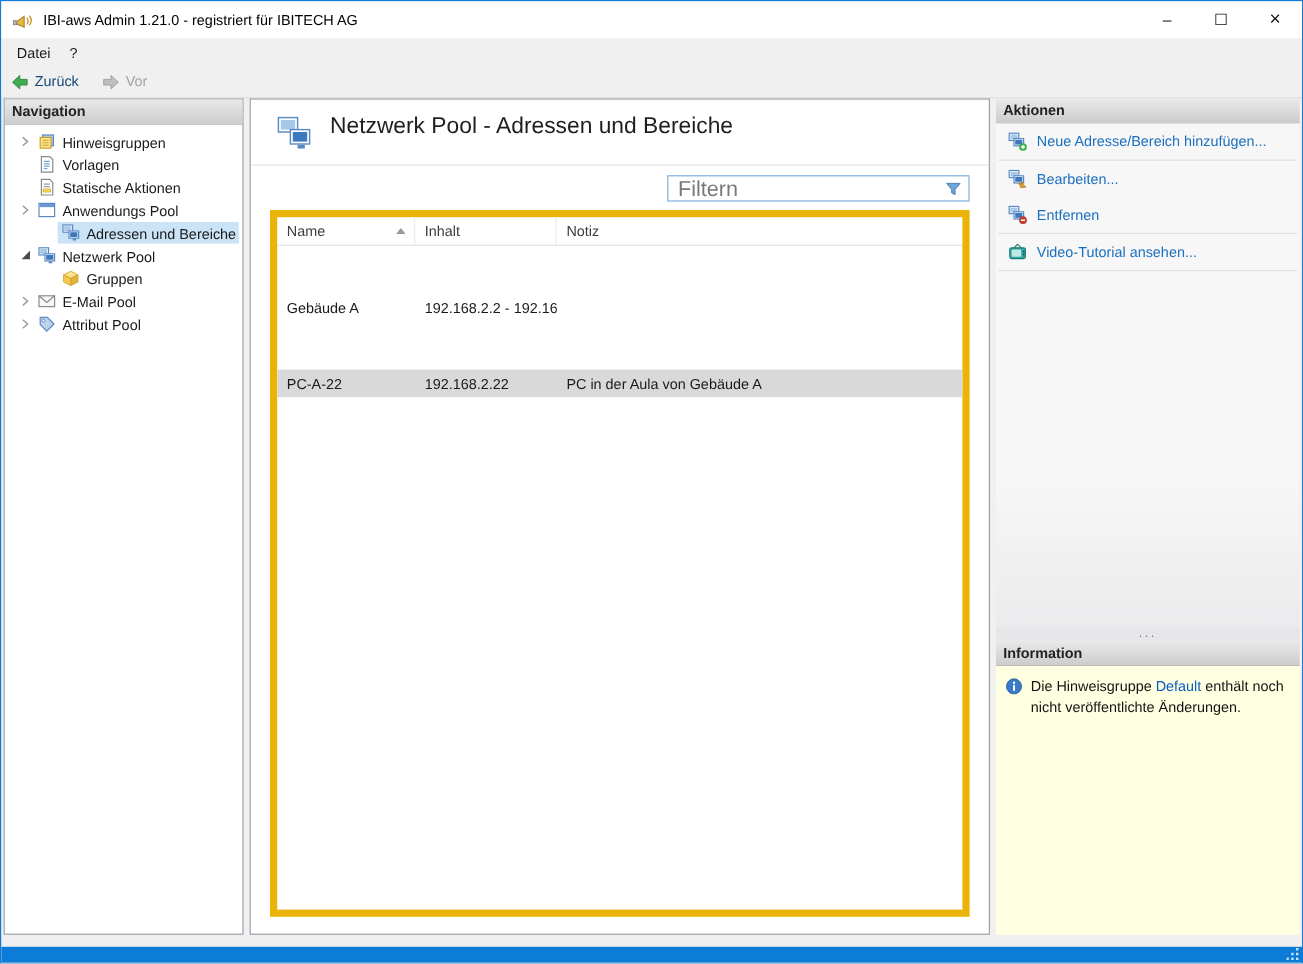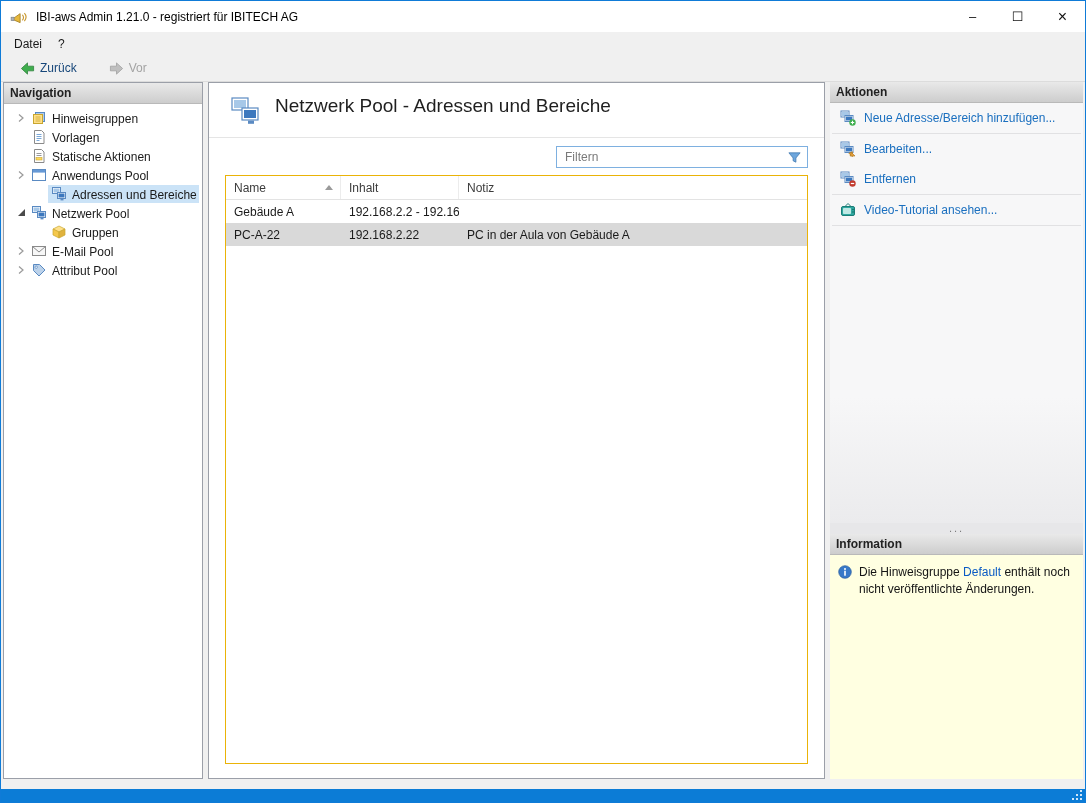--- a/index.html
+++ b/index.html
@@ -18,21 +18,21 @@
   .titlebar { height:31px; background:#ffffff; display:flex; align-items:center; flex:0 0 auto; }
   .app-icon { width:18px; height:18px; margin-left:9px; flex:0 0 auto; }
   .title-text { margin-left:8px; font-size:12px; color:#000; white-space:nowrap; }
   .win-controls { margin-left:auto; display:flex; height:100%; }
   .win-btn { width:45px; height:100%; display:flex; align-items:center; justify-content:center; font-size:13px; color:#111; cursor:default; }
   .win-btn.close { font-size:16px; }
 
   
   .menubar { height:23px; background:#f0f0f0; display:flex; align-items:center; padding-left:5px; flex:0 0 auto; }
   .menu-item { padding:3px 8px; }
-  .toolbar { height:27px; background:#f0f0f0; border-bottom:1px solid #dcdcdc; display:flex; align-items:center; padding-left:13px; gap:20px; flex:0 0 auto; }
+  .toolbar { height:27px; background:#f0f0f0; border-bottom:1px solid #dcdcdc; display:flex; align-items:center; padding-left:2px; gap:7px; flex:0 0 auto; }
   .tool-btn { display:flex; align-items:center; gap:5px; padding:3px 6px; }
   .tool-btn.back { color:#17477a; }
   .tool-btn.fwd { color:#a3a3a3; }
 
   
   .content { flex:1; display:flex; gap:5px; padding:0 2px 10px 2px; min-height:0; }
   .nav-panel { width:200px; background:#fff; border:1px solid #9b9fa8; display:flex; flex-direction:column; }
   .main-panel { flex:1; background:#fff; border:1px solid #9b9fa8; display:flex; flex-direction:column; min-width:0; }
   .right-panel { width:253px; display:flex; flex-direction:column; background:#f1f1f3; }
 
@@ -53,25 +53,25 @@
   .node .lbl { white-space:nowrap; }
   .tree-row.selected .node { flex:1; background:#cbe3f7; }
   .ticon { width:16px; height:16px; flex:0 0 16px; }
 
   
   .main-title-row { display:flex; align-items:flex-start; padding:12px 16px 10px 20px; gap:14px; flex:0 0 auto; }
   .main-title { font-size:19px; color:#1f1f1f; white-space:nowrap; }
   .hsep { height:1px; background:#e5e5e5; flex:0 0 auto; }
   .filter-row { display:flex; justify-content:flex-end; padding:8px 16px 7px; flex:0 0 auto; }
   .filter-box { width:252px; height:22px; border:1px solid #7eb0e0; background:#fff; display:flex; align-items:center; }
-  .filter-box input { flex:1; border:none; outline:none; background:transparent; font-family:inherit; font-size:12px; padding:0 8px; color:#333; min-width:0; }
+  .filter-box input { flex:1; border:none; outline:none; background:transparent; font-family:inherit; font-size:18px; padding:0 8px; color:#333; min-width:0; }
   .filter-box input::placeholder { color:#7a7a7a; }
   .funnel { width:15px; height:15px; margin-right:5px; flex:0 0 auto; }
 
-  .list-region { flex:1; margin:0 16px 14px; border:1px solid #eab308; display:flex; flex-direction:column; overflow:hidden; background:#fff; }
+  .list-region { flex:1; margin:0 16px 14px; border:6px solid #eab308; display:flex; flex-direction:column; overflow:hidden; background:#fff;gap:40px; }
   .table-header { display:flex; height:24px; align-items:stretch; border-bottom:1px solid #e3e3e3; flex:0 0 auto; color:#3c3c3c; }
   .th { display:flex; align-items:center; padding-left:8px; border-right:1px solid #ececec; }
   .th-name { width:115px; }
   .th-inhalt { width:118px; }
   .th-notiz { flex:1; border-right:none; }
   .sort-arrow { width:0; height:0; border-left:4px solid transparent; border-right:4px solid transparent; border-bottom:5px solid #9a9a9a; margin-left:auto; margin-right:7px; }
   .trow { display:flex; height:23px; align-items:center; flex:0 0 auto; }
   .trow.selected { background:#d9d9d9; }
   .td { padding-left:8px; white-space:nowrap; overflow:hidden; }
   .td-name { width:115px; }

